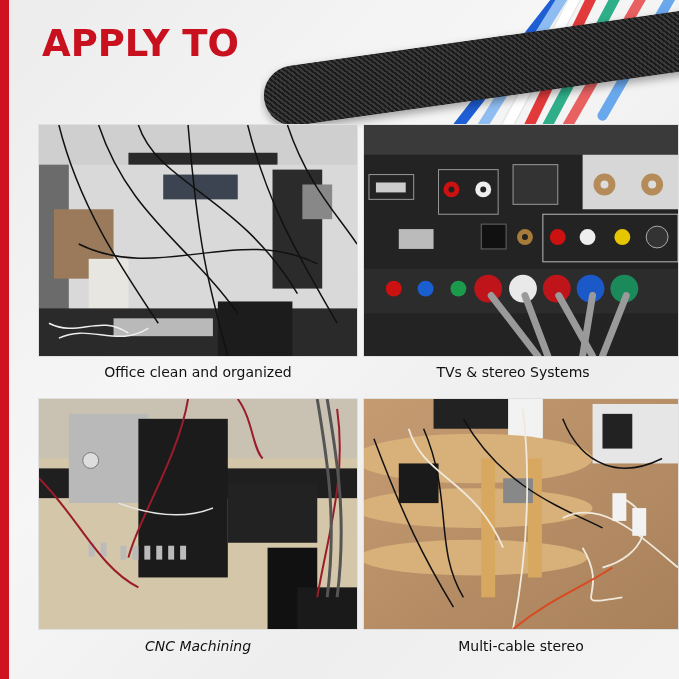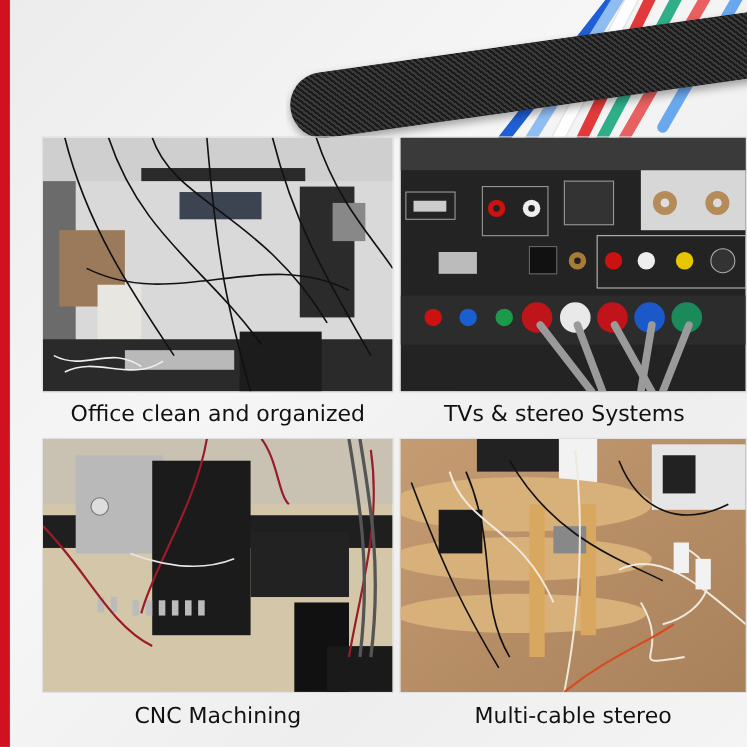--- a/index.html
+++ b/index.html
@@ -33,30 +33,31 @@
   }
   .wire { position: absolute; width: 10px; height: 170px; border-radius: 6px; transform-origin: bottom center; }
 
   .photo {
     position: absolute; overflow: hidden;
     border: 1px solid #e0e0e0;
   }
   .photo svg { display: block; width: 100%; height: 100%; }
   .caption {
     position: absolute; text-align: center; color: #111;
-    font-size: 20px; font-family: "DejaVu Sans", sans-serif;
+    font-size: 14px; font-family: "DejaVu Sans", sans-serif;
     white-space: nowrap;
   }
 </style>
 </head>
 <body>
 
 <div class="red-bar"></div>
 
 <div class="headline">
+  <div>APPLY TO</div>
 </div>
 
 <div class="loom-wrap">
   <div class="wire" style="left:190px; top:-40px; background:#1f5fd6; transform:rotate(38deg);"></div>
   <div class="wire" style="left:215px; top:-40px; background:#8fbdf2; transform:rotate(32deg);"></div>
   <div class="wire" style="left:240px; top:-40px; background:#ffffff; transform:rotate(28deg); box-shadow:0 0 2px #bbb;"></div>
   <div class="wire" style="left:262px; top:-40px; background:#e23a3a; transform:rotate(26deg);"></div>
   <div class="wire" style="left:280px; top:-40px; background:#2fae8a; transform:rotate(28deg);"></div>
   <div class="wire" style="left:300px; top:-40px; background:#e86060; transform:rotate(30deg);"></div>
   <div class="wire" style="left:335px; top:-50px; background:#6aa8ee; transform:rotate(30deg);"></div>
@@ -169,21 +170,21 @@
     </g>
     <g stroke="#e6e6e6" stroke-width="1.5" fill="none">
       <path d="M80 105 C120 120, 150 120, 175 110"></path>
     </g>
     <g stroke="#555" stroke-width="3" fill="none">
       <path d="M290 0 C300 60, 310 120, 300 200"></path>
       <path d="M280 0 C290 60, 300 120, 290 200"></path>
     </g>
   </svg>
 </div>
-<div class="caption" style="left:38px; top:638px; width:320px;">CNC Machining</div>
+<div class="caption" style="left:38px; top:638px; width:320px;font-style:italic;">CNC Machining</div>
 
 <div class="photo" style="left:363px; top:398px; width:316px; height:232px;">
   <svg viewBox="0 0 316 232" preserveAspectRatio="none">
     <rect width="316" height="232" fill="#b58d66"></rect>
     <rect x="0" y="0" width="316" height="232" fill="url(#wood)"></rect>
     <defs>
       <linearGradient id="wood" x1="0" y1="0" x2="1" y2="1">
         <stop offset="0" stop-color="#c59c72"></stop>
           <stop offset="1" stop-color="#a8805a"></stop>
       </linearGradient>

